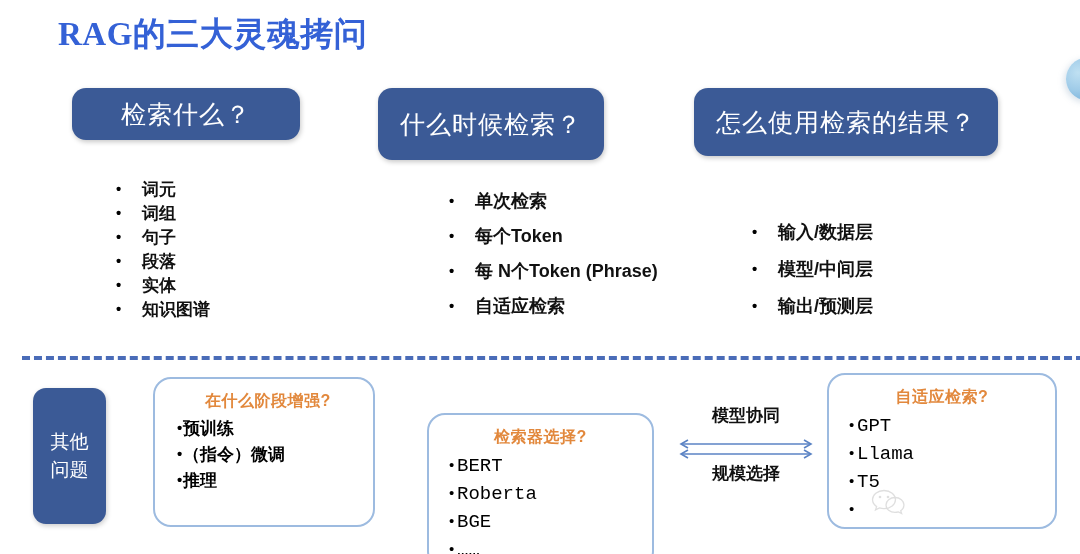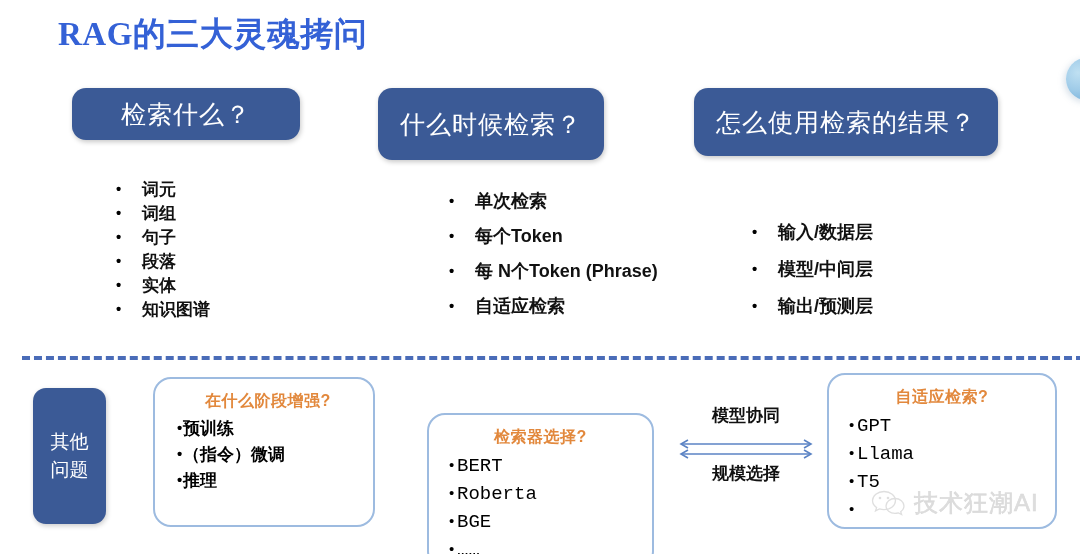--- a/index.html
+++ b/index.html
@@ -300,14 +300,13 @@
   <div class="arrow-label" id="arrow-label-bottom">规模选择</div>
 </div>
 
 <div id="watermark">
   <svg width="38" height="30" viewBox="0 0 38 30">
     <path d="M14 3.5C7.5 3.5 2.5 7.6 2.5 12.6c0 2.8 1.6 5.3 4.1 7l-1.1 3.3 3.9-2a14.6 14.6 0 0 0 4.6.8c6.5 0 11.5-4.1 11.5-9.1S20.5 3.5 14 3.5z" fill="none" stroke="#bdbdbd" stroke-width="1.3"></path>
     <circle cx="10" cy="10" r="1.3" fill="#bdbdbd"></circle>
     <circle cx="18" cy="10" r="1.3" fill="#bdbdbd"></circle>
     <path d="M25 10.5c5 0 9 3.4 9 7.5 0 2.3-1.3 4.3-3.3 5.7l.9 2.8-3.2-1.6c-1 .3-2.2.5-3.4.5-5 0-9-3.4-9-7.4s4-7.5 9-7.5z" fill="none" stroke="#bdbdbd" stroke-width="1.3"></path>
   </svg>
-  <span id="watermark-text">技术狂潮AI</span>
 </div>
 
 </body></html>

